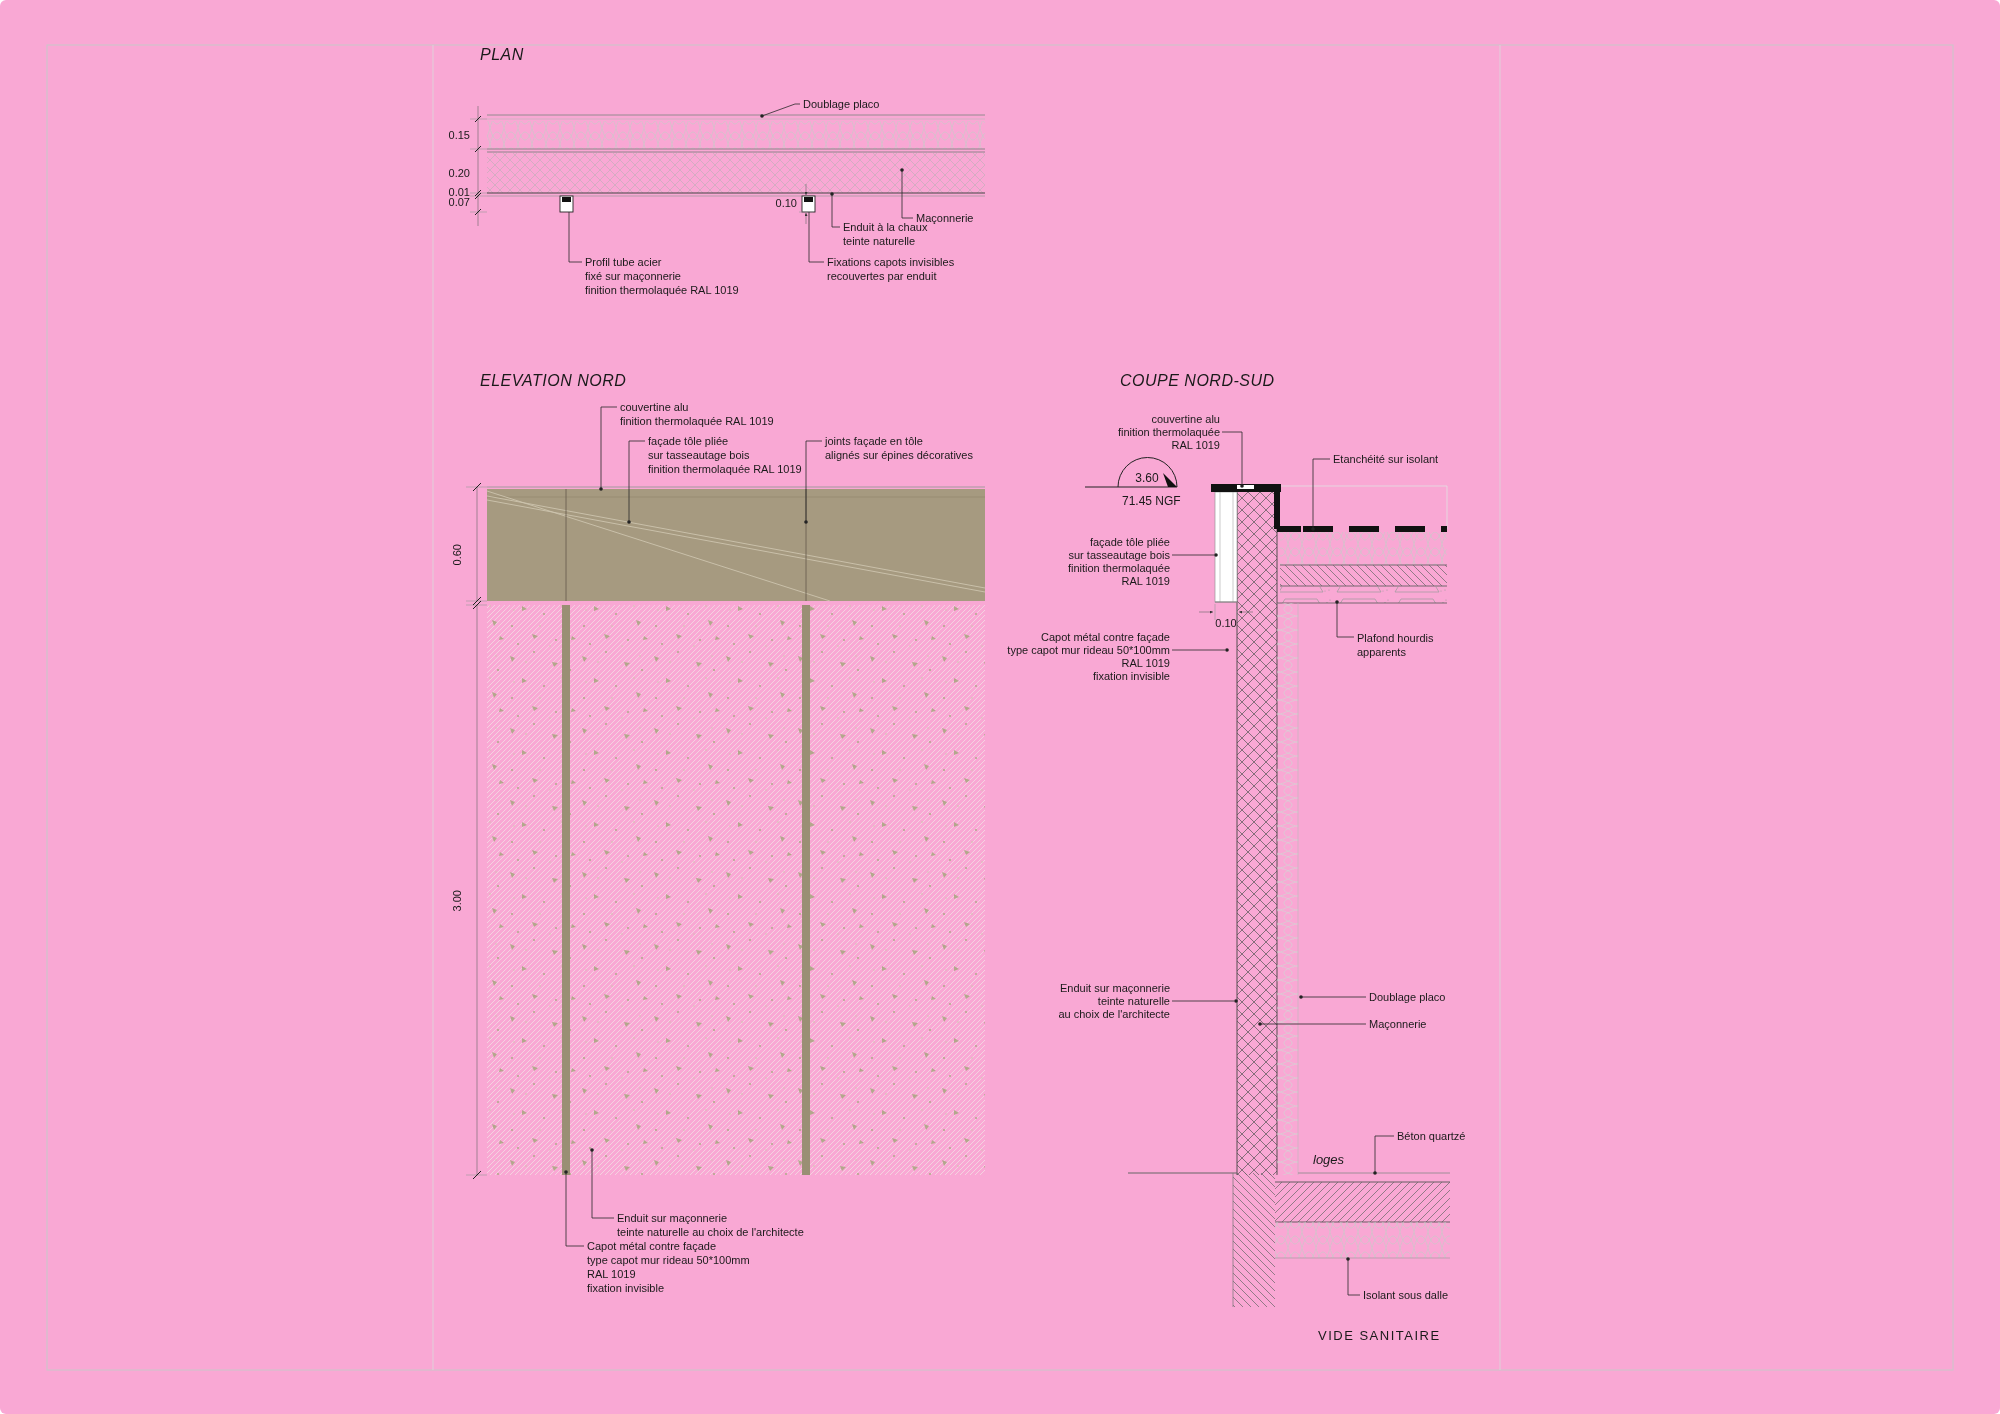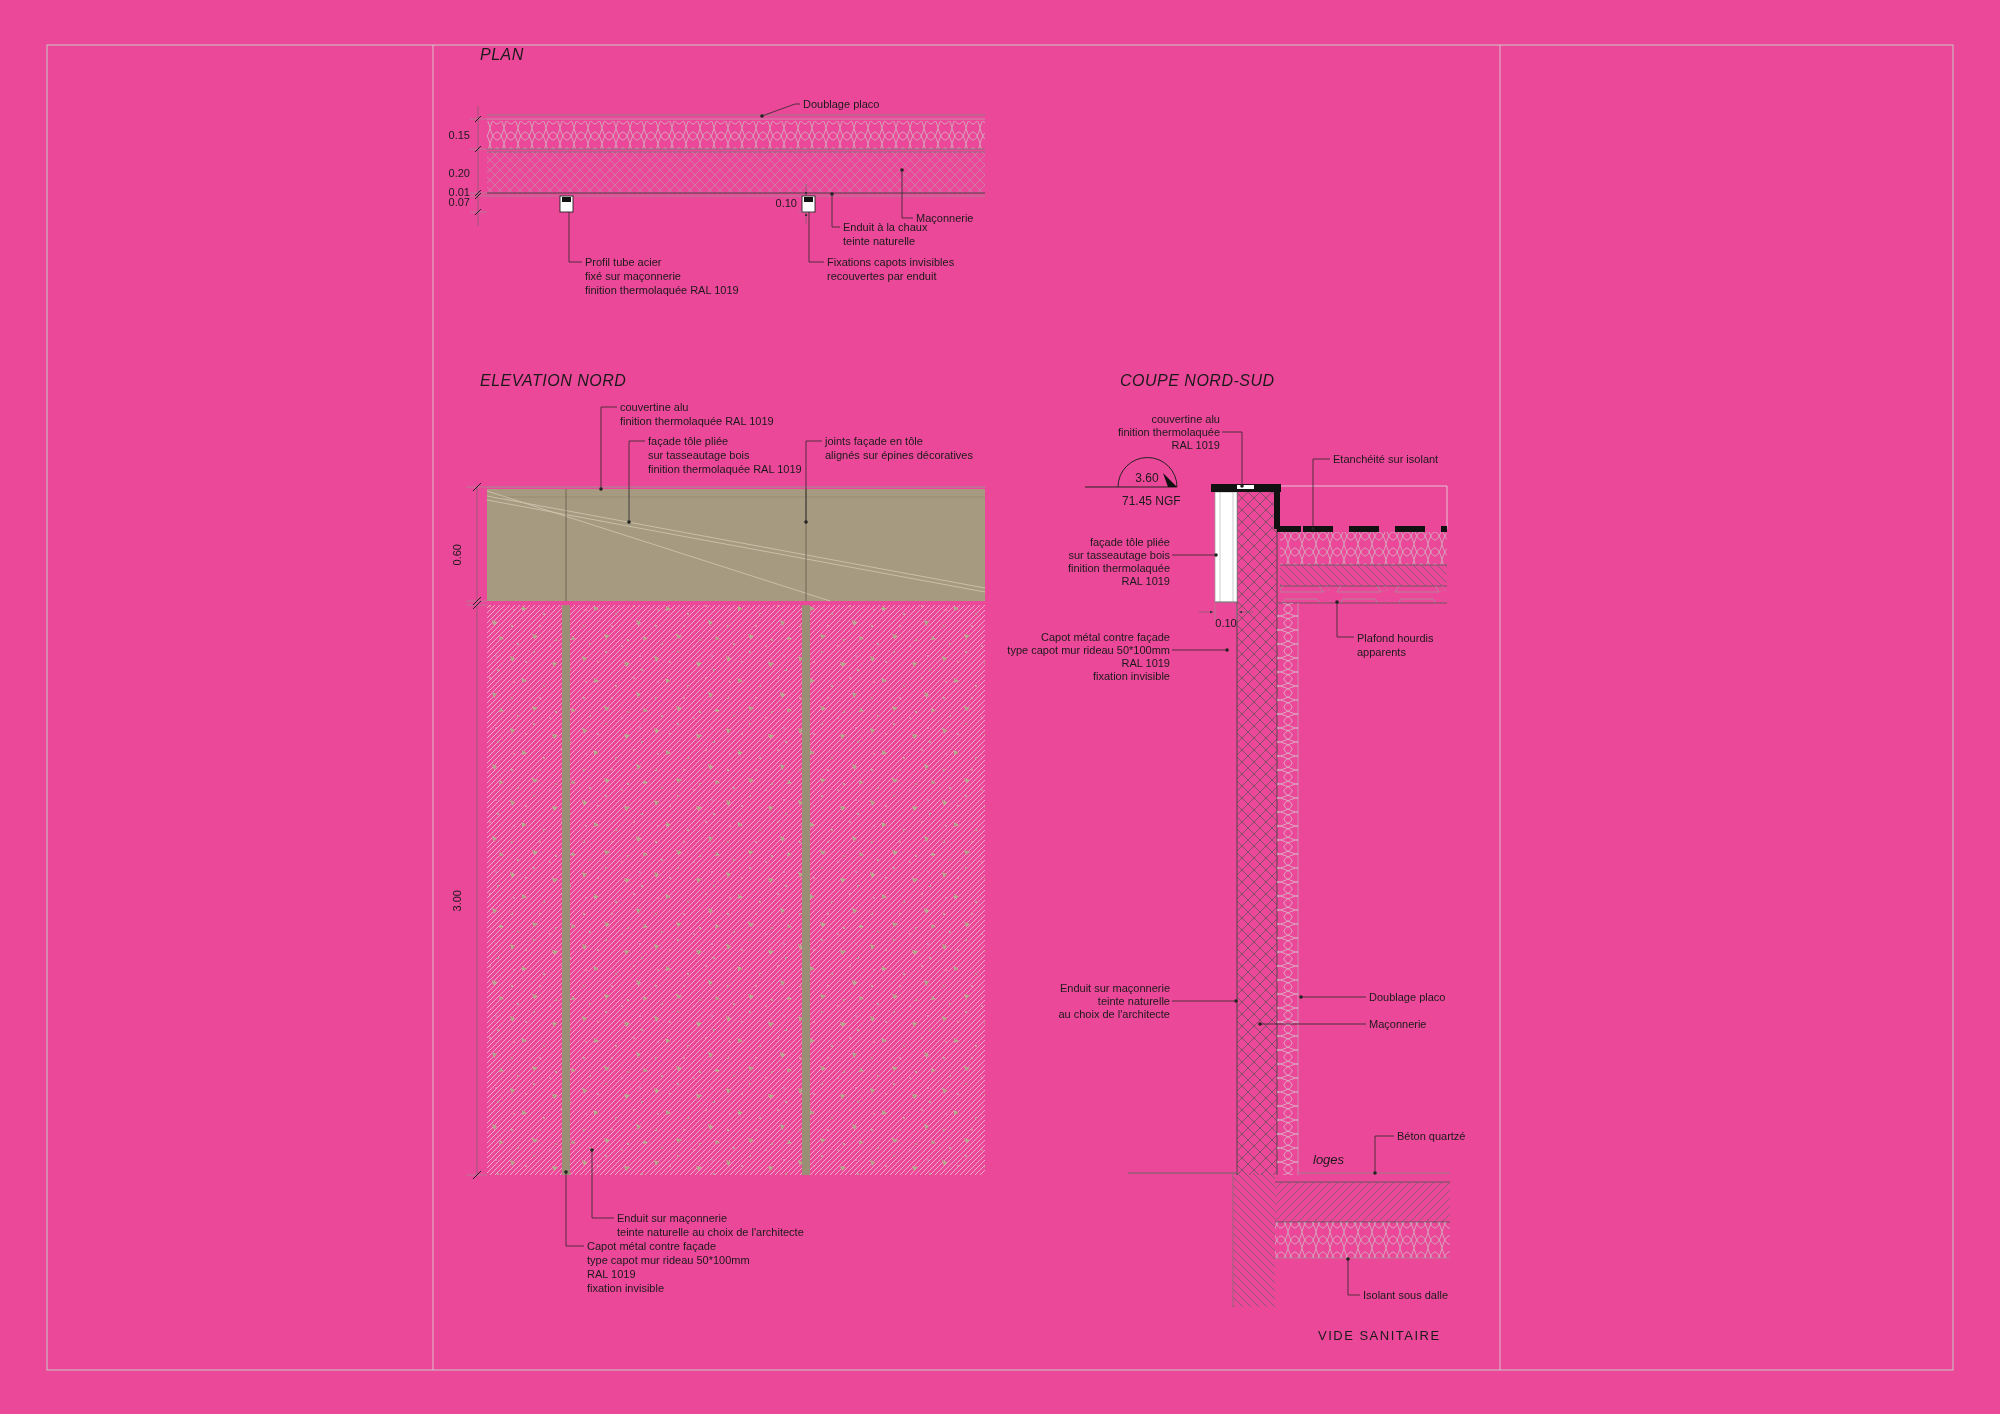--- a/index.html
+++ b/index.html
@@ -1,17 +1,17 @@
 <!DOCTYPE html>
 <html><head>
 <meta charset="utf-8">
 <style>
   html,body{margin:0;padding:0;background:#fff;}
-  #page{position:relative;width:2000px;height:1414px;background:#ec4899;overflow:hidden;
-        font-family:"Liberation Sans",sans-serif;}
+  #page{position:relative;width:2000px;height:1414px;background:#f9a8d4;overflow:hidden;
+        font-family:"Liberation Sans",sans-serif;border-radius:6px;}
   svg{position:absolute;left:0;top:0;}
   text{fill:#1a1a1a;font-family:"Liberation Sans",sans-serif;}
   .title{font-size:16px;font-style:italic;letter-spacing:.5px;}
   .lbl{font-size:11px;}
   .lblr{font-size:11px;text-anchor:end;}
   .dim{font-size:11px;text-anchor:end;}
   .dimc{font-size:11px;text-anchor:middle;}
   .big{font-size:13px;}
   .ld{stroke:#2a2a2a;stroke-width:.8;fill:none;}
   .dot{fill:#222;}

